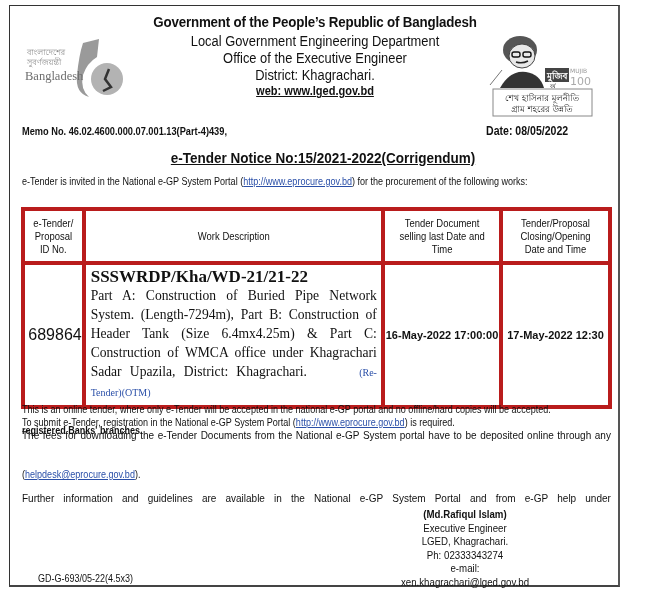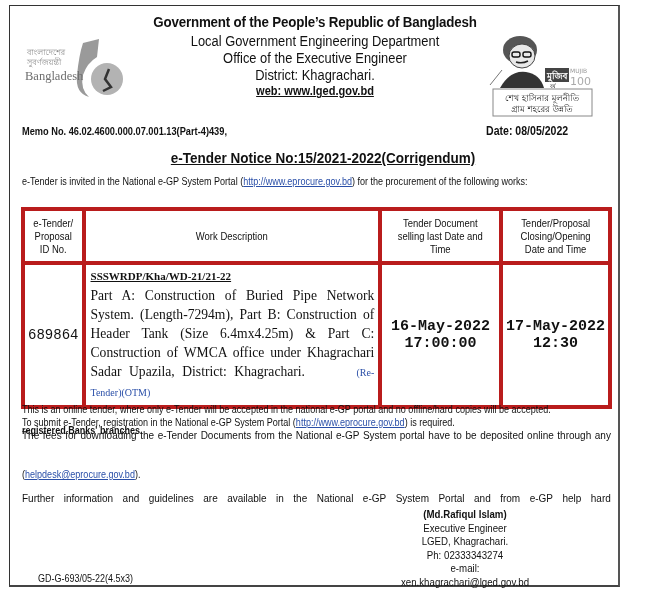--- a/index.html
+++ b/index.html
@@ -15,25 +15,25 @@
   .memo { position:absolute; left:22px; top:125px; font-size:10.5px; font-weight:bold; transform:scaleX(0.88); transform-origin:left; }
   .date { position:absolute; left:486px; top:124px; font-size:12px; font-weight:bold; transform:scaleX(0.88); transform-origin:left; }
   .notice { position:absolute; left:0; width:646px; top:149px; text-align:center; font-size:15px; font-weight:bold; text-decoration:underline; transform:scaleX(0.9); }
   .intro { position:absolute; left:22px; top:175px; font-size:10.5px; transform:scaleX(0.86); transform-origin:left; white-space:nowrap; }
   a.lnk { color:#2a4fa8; text-decoration:underline; }
   table.t { position:absolute; left:21px; top:207px; width:591px; border-collapse:collapse; }
   table.t td, table.t th { border:4px solid #b91c1c; padding:0; vertical-align:middle; }
   table.t th { font-weight:normal; font-size:11px; height:50px; line-height:13px; text-align:center; }
   th span { display:inline-block; transform:scaleX(0.86); }
   .c1 { width:57px; } .c2 { width:307px; } .c3 { width:120px; } .c4 { width:107px; }
-  .idc { font-family:Liberation Mono, monospace; font-size:14px; text-align:center; }
+  .idc { font-family:Liberation Sans, sans-serif; font-size:16px; text-align:right; }
   .desc { font-family:"Liberation Serif", serif; font-size:13.6px; line-height:19px; padding:2px 4px 2px 5px !important; text-align:justify; vertical-align:top !important; }
-  .desc-title { font-weight:bold; text-decoration:underline; display:block; font-size:11px; }
+  .desc-title { font-weight:bold; display:block; font-size:17px; }
   .retender { color:#2a4fa8; font-size:10px;padding-left:44px; }
-  .dt { font-family:Liberation Mono, monospace; font-size:15px; font-weight:bold; text-align:center; height:140px; }
+  .dt { font-family:Liberation Sans, sans-serif; font-size:11px; font-weight:bold; text-align:center; height:140px; }
   .para { position:absolute; left:22px; width:590px; font-size:10.5px; line-height:13px; }
   .para span.txt { display:inline-block; transform:scaleX(0.86); transform-origin:left; white-space:nowrap; }
   .p1 { top:403px; } .p2 { top:416px; }
   .p3 { top:429px; } .p3b { top:424px;font-weight:bold; } .p4 { top:455px;margin-top:37px; } .p4b { top:468px; }
   .just { display:flex; justify-content:space-between; width:589px; }
   .sig { position:absolute; left:385px; width:160px; text-align:center; font-size:11px; line-height:13.5px; }
   .sig div { transform:scaleX(0.88); }
   .sig .nm { font-weight:bold; }
   .footer { position:absolute; left:38px; top:573px; font-size:10px; transform:scaleX(0.9); transform-origin:left; }
 </style>
@@ -147,21 +147,21 @@
       <span>in</span>
       <span>the</span>
       <span>National</span>
       <span>e-GP</span>
       <span>System</span>
       <span>Portal</span>
       <span>and</span>
       <span>from</span>
       <span>e-GP</span>
       <span>help</span>
-      <span>hard</span>
+      <span>under</span>
     </div>
   </div>
 <div class="para p4b"><span class="txt"><span>(</span><a class="lnk">helpdesk@eprocure.gov.bd</a><span>).</span></span></div>
 
 <div class="sig" style="top:508px;">
   <div class="nm">(Md.Rafiqul Islam)</div>
   <div>Executive Engineer</div>
   <div>LGED, Khagrachari.</div>
   <div>Ph: 02333343274</div>
   <div>e-mail: xen.khagrachari@lged.gov.bd</div>

